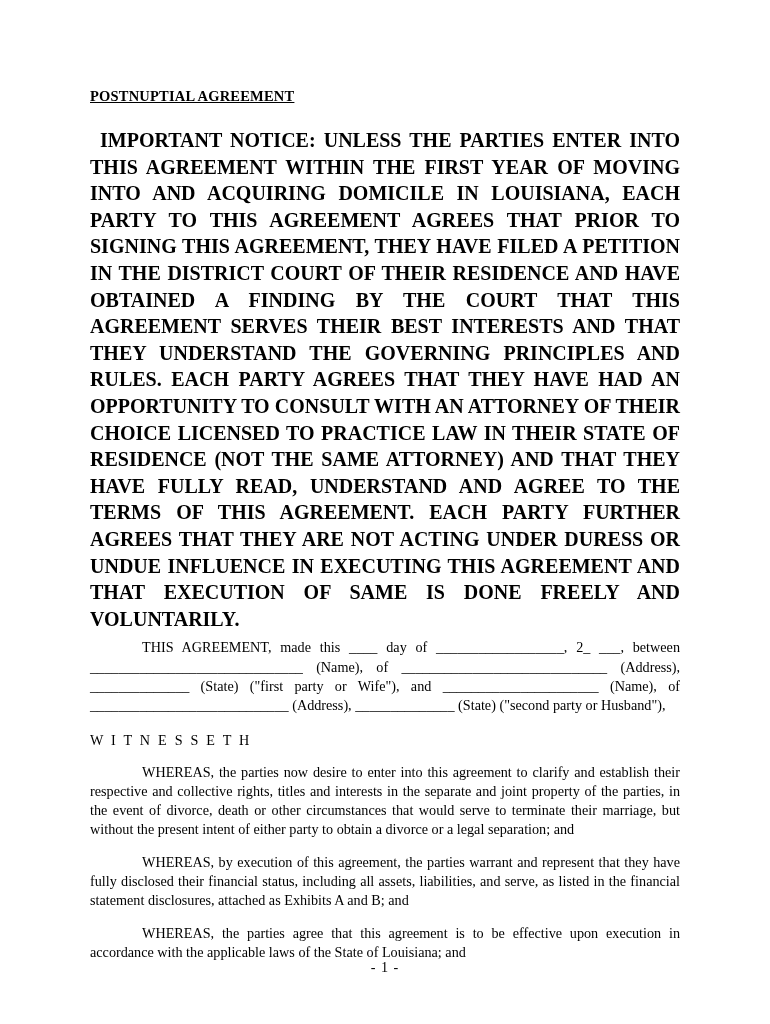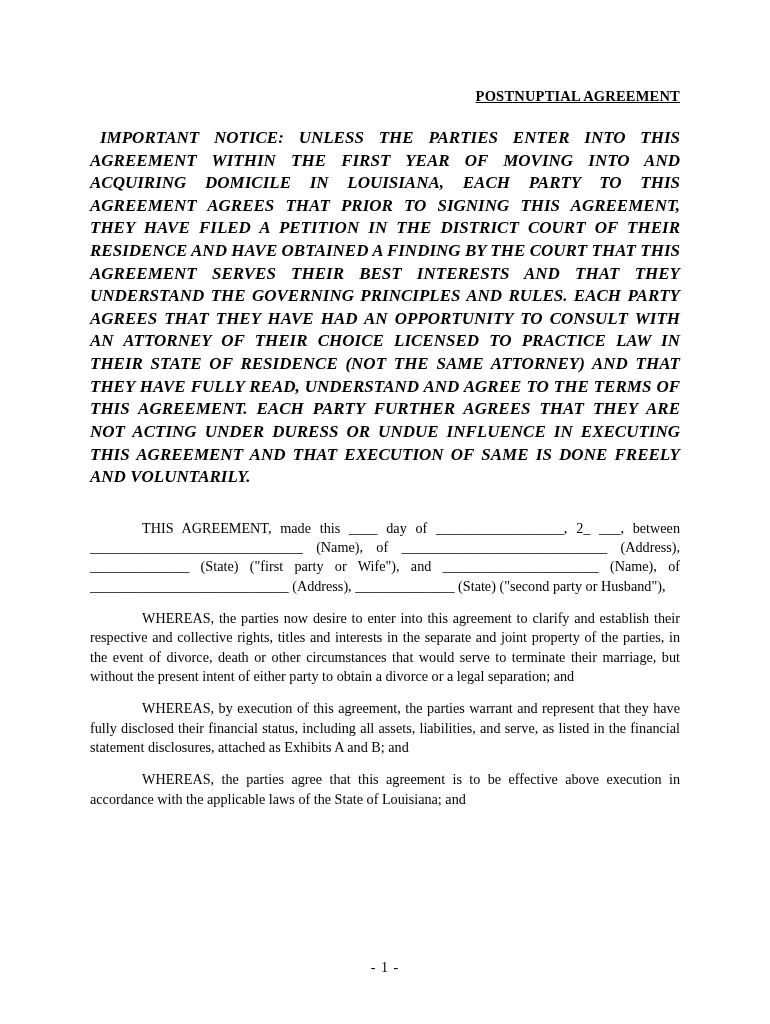--- a/index.html
+++ b/index.html
@@ -14,35 +14,34 @@
     color: #000000;
   }
   .page {
     position: relative;
     width: 770px;
     height: 1024px;
     box-sizing: border-box;
     padding: 88px 90px 40px 90px;
   }
   .doc-title {
-    text-align: right;
+    text-align: left;
     font-weight: bold;
     font-size: 14.5px;
     letter-spacing: 0.2px;
     text-decoration: underline;
     margin: 0 0 22px 0;
   }
   .notice {
     font-weight: bold;
-    font-size: 17px;
+    font-size: 20px;
     line-height: 1.33;
     text-align: justify;
     text-justify: inter-word;
-    margin: 0 0 30px 0;
-    font-style: italic;
+    margin: 0 0 6px 0;
   }
   .notice .lead-indent {
     display: inline-block;
     width: 10px;
   }
   .para {
     font-size: 14.2px;
     line-height: 1.36;
     text-align: justify;
     text-justify: inter-word;
@@ -71,24 +70,25 @@
 <body>
 
 <div class="page">
 
   <h1 class="doc-title">POSTNUPTIAL AGREEMENT</h1>
 
   <p class="notice"><span class="lead-indent"></span><span>IMPORTANT NOTICE:  UNLESS THE PARTIES ENTER INTO THIS AGREEMENT WITHIN THE FIRST YEAR OF MOVING INTO AND ACQUIRING DOMICILE IN LOUISIANA, EACH PARTY TO THIS AGREEMENT AGREES THAT PRIOR TO SIGNING THIS AGREEMENT, THEY HAVE FILED A PETITION IN THE DISTRICT COURT OF THEIR RESIDENCE AND HAVE OBTAINED A FINDING BY THE COURT THAT THIS AGREEMENT SERVES THEIR BEST INTERESTS AND THAT THEY UNDERSTAND THE GOVERNING PRINCIPLES AND RULES. EACH PARTY AGREES THAT THEY HAVE HAD AN OPPORTUNITY TO CONSULT WITH AN ATTORNEY OF THEIR CHOICE LICENSED TO PRACTICE LAW IN THEIR STATE OF RESIDENCE (NOT THE SAME ATTORNEY) AND THAT THEY HAVE FULLY READ, UNDERSTAND AND AGREE TO THE TERMS OF THIS AGREEMENT. EACH PARTY FURTHER AGREES THAT THEY ARE NOT ACTING UNDER DURESS OR UNDUE INFLUENCE IN EXECUTING THIS AGREEMENT AND THAT EXECUTION OF SAME IS DONE FREELY AND VOLUNTARILY.</span></p>
 
   <p class="para"><span class="indent"></span><span>THIS AGREEMENT, made this ____ day of __________________, 2_ ___, between ______________________________ (Name),  of  _____________________________  (Address), ______________  (State)  ("first  party  or  Wife"),  and  ______________________  (Name),  of ____________________________  (Address),  ______________  (State)  ("second  party  or Husband"),</span></p>
 
+  <p class="witnesseth">W I T N E S S E T H</p>
 
 
   <p class="para"><span class="indent"></span><span>WHEREAS, the parties now desire to enter into this agreement to clarify and establish their respective and collective rights, titles and interests in the separate and joint property of the parties, in the event of divorce, death or other circumstances that would serve to terminate their marriage, but without the present intent of either party to obtain a divorce or a legal separation; and</span></p>
 
   <p class="para"><span class="indent"></span><span>WHEREAS, by execution of this agreement, the parties warrant and represent that they have fully disclosed their financial status, including all assets, liabilities, and serve, as listed in the financial statement disclosures, attached as Exhibits A and B; and</span></p>
 
-  <p class="para"><span class="indent"></span><span>WHEREAS, the parties agree that this agreement is to be effective above execution in accordance with the applicable laws of the State of Louisiana; and</span></p>
+  <p class="para"><span class="indent"></span><span>WHEREAS, the parties agree that this agreement is to be effective upon execution in accordance with the applicable laws of the State of Louisiana; and</span></p>
 
 
   <div class="footer">-  1  -</div>
 
 </div>
 
 </body></html>

